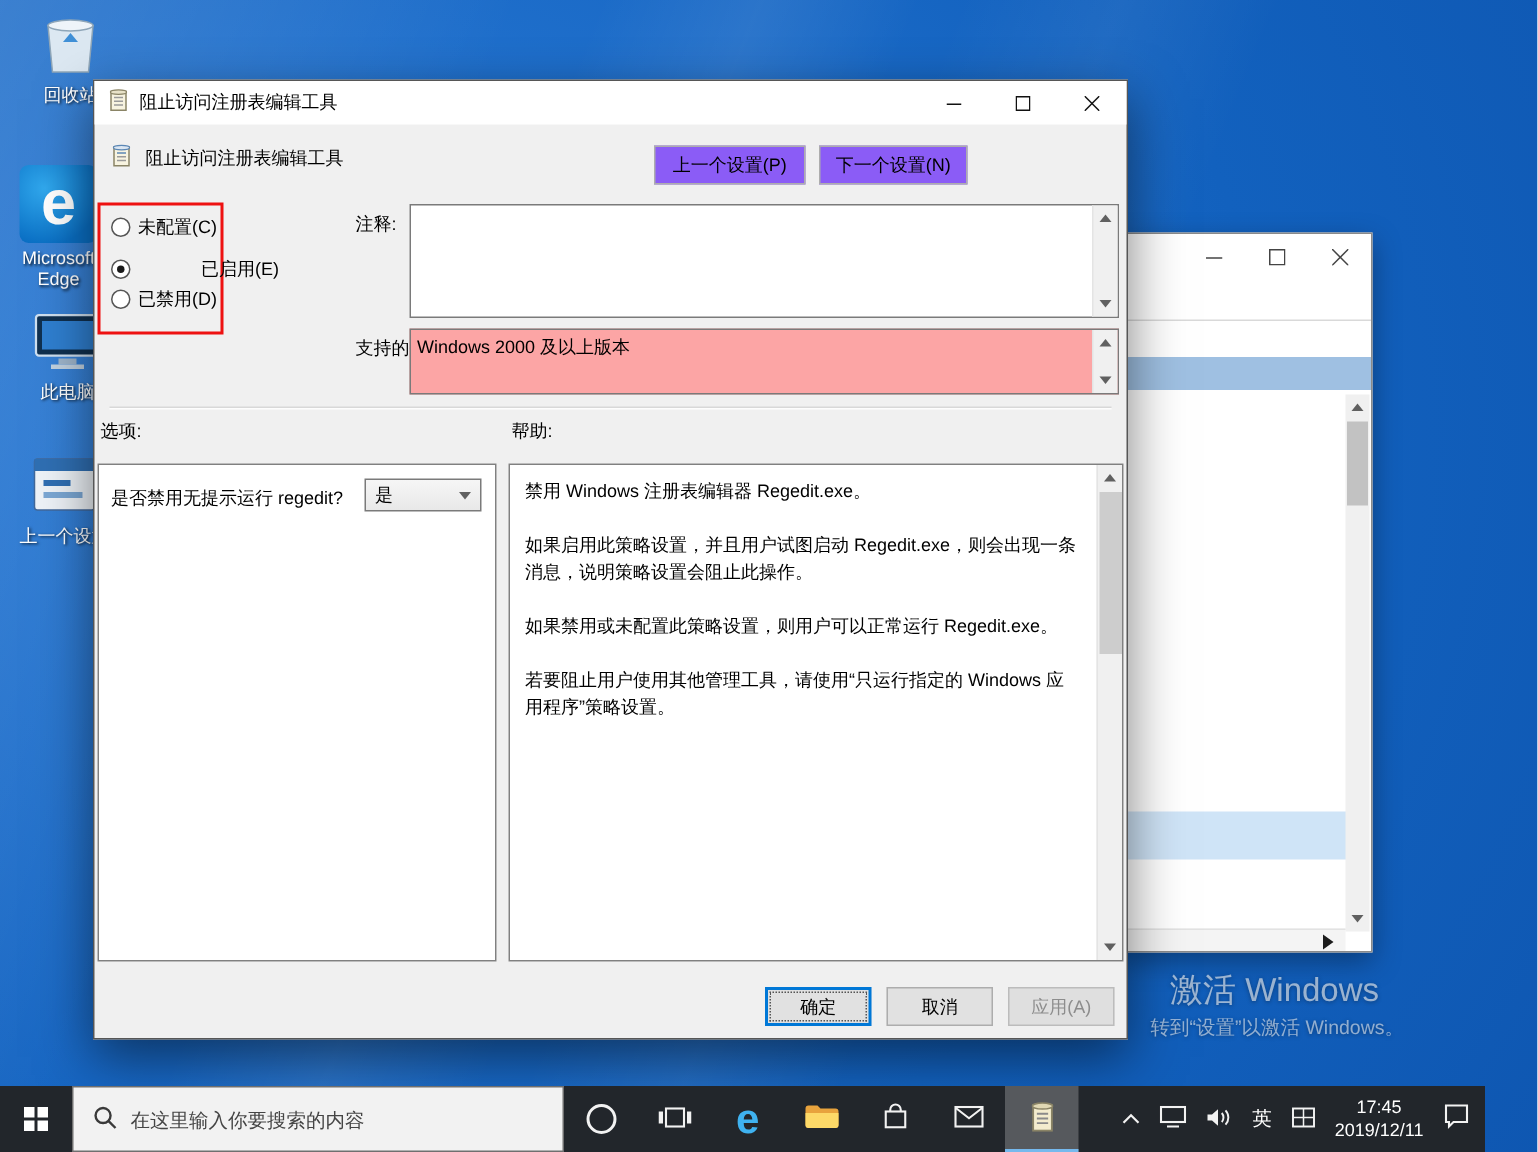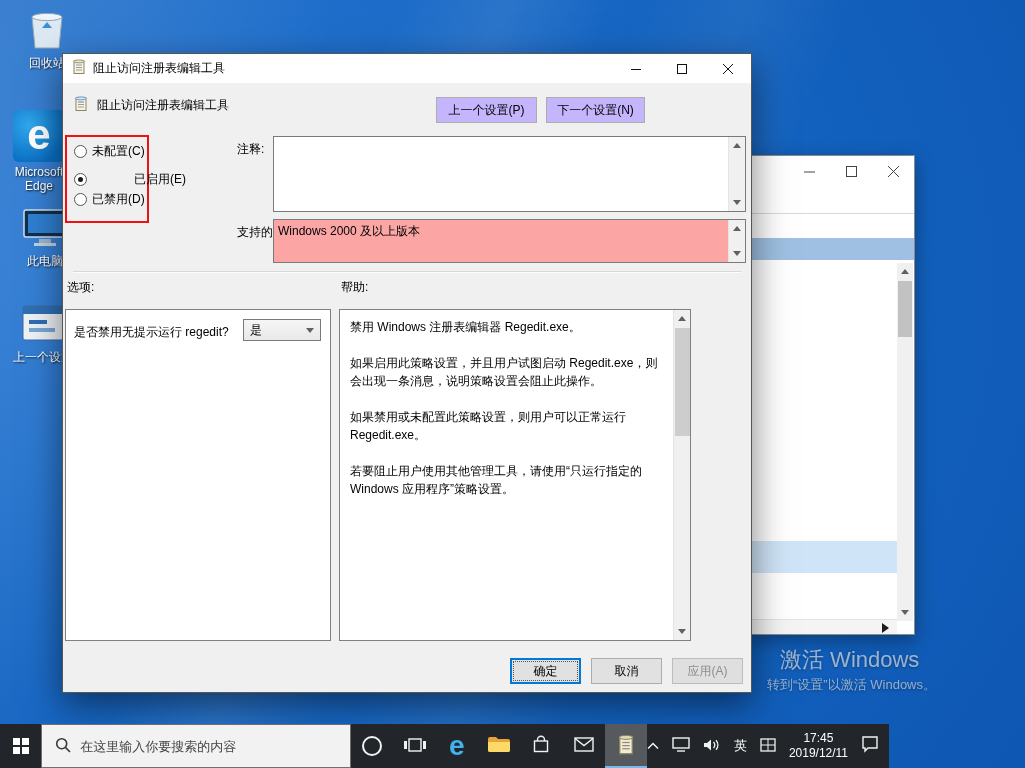--- a/index.html
+++ b/index.html
@@ -44,61 +44,61 @@
   
   .dialog { position:absolute; left:62px; top:53px; width:690px; height:640px; background:#f0f0f0;
     border:1px solid #565656; z-index:10; box-shadow:0 12px 34px rgba(0,0,0,.5); }
   .titlebar { height:29px; background:#fff; display:flex; align-items:center; padding-left:8px; }
   .dlg-title { margin-left:6px; font-size:12px; color:#000; }
   .caption-btns { margin-left:auto; display:flex; height:29px; }
   .cap-btn { width:46px; height:29px; display:flex; align-items:center; justify-content:center; }
   .dlg-body { position:relative; width:688px; height:609px; }
 
   .hdr-row { position:absolute; left:10px; top:13px; display:flex; align-items:center; gap:8px; font-size:12px; }
-  .nav-btn { position:absolute; top:14px; height:26px; font-size:12px; background:#c4b5fd; border:1px solid #adadad; font-family:inherit; }
+  .nav-btn { position:absolute; top:14px; height:26px; font-size:12px; background:#8b5cf6; border:1px solid #adadad; font-family:inherit; }
   .nav-btn.prev { left:373px; width:101px; }
   .nav-btn.next { left:483px; width:99px; }
 
   .radio-annotation { position:absolute; left:2px; top:52px; width:84px; height:88px; border:2px solid #ee1111; }
   .radio { position:absolute; left:7px; display:flex; align-items:center; gap:5px; font-size:12px; white-space:nowrap; }
   .radio .rb { width:13px; height:13px; border-radius:50%; border:1px solid #555; background:#fff; position:relative; flex:none; }
   .radio.checked .rb::after { content:""; position:absolute; left:3px; top:3px; width:5px; height:5px; border-radius:50%; background:#1a1a1a; }
 
   .flabel { position:absolute; font-size:12px; color:#000; }
   .txtbox { position:absolute; background:#fff; border:1px solid #7a7a7a; }
   .txtbox.gray { background:#fca5a5; }
   .txtbox .txt { position:absolute; left:4px; top:3px; right:22px; font-size:12px; color:#000; }
   .vscroll { position:absolute; top:0; right:0; bottom:0; width:17px; background:#f0f0f0; border-left:1px solid #e4e4e4; }
   .vscroll .thumb { position:absolute; left:1px; width:15px; background:#cdcdcd; }
 
   .divider { position:absolute; left:10px; top:188px; width:668px; height:0; border-top:1px solid #d8d8d8; border-bottom:1px solid #fdfdfd; }
 
   .panel { position:absolute; top:226px; height:332px; background:#fff; border:1px solid #808080; }
   .panel.options { left:2px; width:266px; }
-  .panel.help { left:276px; width:352px; }
+  .panel.help { left:276px; width:410px; }
   .opt-q { position:absolute; left:8px; top:14px; font-size:12px; white-space:nowrap; }
   .combo { position:absolute; right:9px; top:9px; width:78px; height:22px; background:linear-gradient(#f6f6f6,#e8e8e8);
     border:1px solid #7a7a7a; display:flex; align-items:center; padding:0 6px; font-size:12px; }
   .combo .tri-down { margin-left:auto; }
   .help-text { position:absolute; left:0; top:0; right:17px; bottom:0; padding:8px 10px; overflow:hidden; }
   .help-text p { font-size:12px; line-height:18px; margin-bottom:18px; color:#000; }
 
   .btn { position:absolute; top:575px; width:71px; height:26px; font-size:12px; background:#e1e1e1;
     border:1px solid #adadad; font-family:inherit; }
   .btn.ok { left:447px; border:2px solid #0078d7; outline:1px dotted #555; outline-offset:-4px; }
   .btn.cancel { left:528px; }
   .btn.apply { left:609px; color:#8d8d8d; background:#dfdfdf; border-color:#bcbcbc; }
 
   
   .watermark { position:absolute; z-index:12; color:rgba(242,242,242,0.62); text-shadow:0 1px 3px rgba(0,0,0,.35); }
   .watermark .l1 { position:absolute; left:780px; top:645px; font-size:22px; width:300px; }
   .watermark .l2 { position:absolute; left:767px; top:676px; font-size:13px; width:300px; color:rgba(242,242,242,0.58); }
 
   
-  .taskbar { position:absolute; left:0; bottom:0; width:889px; height:44px; background:#22262b; z-index:20;
+  .taskbar { position:absolute; left:0; bottom:0; width:990px; height:44px; background:#22262b; z-index:20;
     display:flex; align-items:stretch; }
   .tb-start { width:48px; display:flex; align-items:center; justify-content:center; }
   .winlogo { display:grid; grid-template-columns:7px 7px; grid-template-rows:7px 7px; gap:2px; }
   .winlogo i { background:#fff; display:block; }
   .tb-search { width:328px; background:#f2f2f2; border:1px solid #6f6f6f; display:flex; align-items:center;
     padding-left:13px; gap:9px; }
   .tb-search input { border:none; background:transparent; outline:none; font-size:13px; color:#333; width:270px;
     font-family:inherit; }
   .tb-search input::placeholder { color:#454545; opacity:1; }
   .tb-icon { width:49px; display:flex; align-items:center; justify-content:center; }

